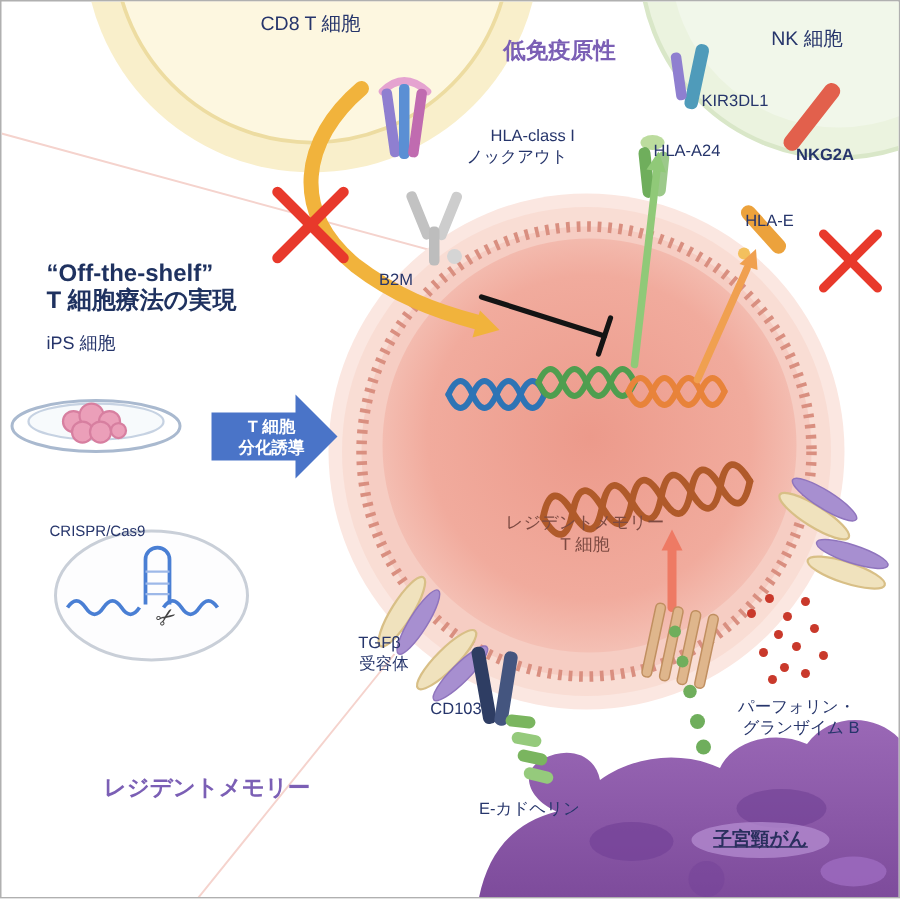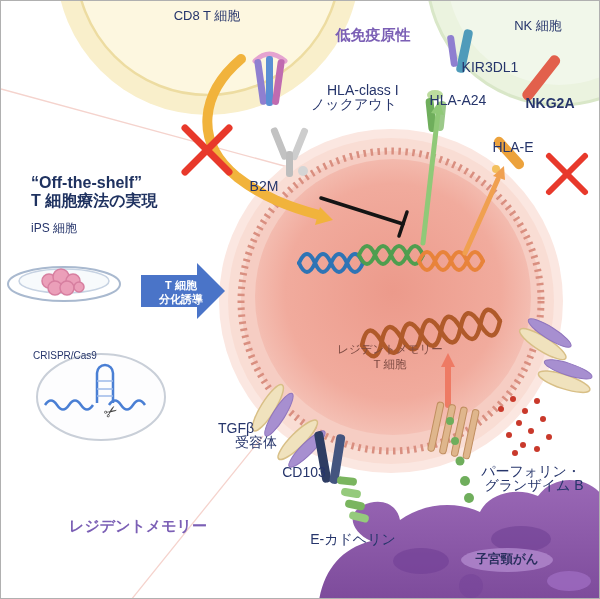--- a/index.html
+++ b/index.html
@@ -4,30 +4,30 @@
 <style>
   html,body{margin:0;padding:0;background:#e9e9e9;}
   .canvas{
     position:relative;width:600px;height:599px;background:#ffffff;
     border:1px solid #b0b0b0;box-sizing:border-box;overflow:hidden;
     font-family:"Liberation Sans","DejaVu Sans",sans-serif;
   }
   .diagram-svg{position:absolute;left:0;top:0;}
   .lbl{
     position:absolute;transform:translate(-50%,-50%);
-    white-space:nowrap;color:#26356b;font-size:14px;line-height:1.1;
+    white-space:nowrap;color:#26356b;font-size:11px;line-height:1.1;
     pointer-events:none;
   }
   .lbl-left{transform:translate(0,-50%);}
   .cell-name{font-size:13px;}
   .hdr{font-size:15px;font-weight:bold;color:#7b5fb5;text-align:center;}
   .offshelf{font-size:16px;font-weight:bold;color:#1f3260;}
   .arrow-text{color:#ffffff;font-size:11px;font-weight:bold;}
   .resident{color:#7d4a42;font-size:11.5px;}
-  .cancer-lbl{font-size:12.5px;font-weight:bold;color:#2a2f5e;}
+  .cancer-lbl{font-size:12.5px;font-weight:bold;color:#2a2f5e;text-decoration:underline;}
 </style>
 </head>
 <body>
 
 <div class="canvas">
 
 <svg class="diagram-svg" width="600" height="599" viewBox="0 0 600 599">
   <defs>
     <radialGradient id="cyt" cx="50%" cy="48%" r="60%">
       <stop offset="0%" stop-color="#ec9a8b"></stop>
@@ -274,21 +274,21 @@
 
 <div class="lbl lbl-left" style="left:30px;top:228px;font-size:12px;">iPS 細胞</div>
 <div class="lbl lbl-left" style="left:32px;top:354px;font-size:10px;">CRISPR/Cas9</div>
 
 <div class="lbl arrow-text" style="left:180px;top:284px;">T 細胞</div>
 <div class="lbl arrow-text" style="left:180px;top:298px;">分化誘導</div>
 
 <div class="lbl resident" style="left:389px;top:348px;">レジデントメモリー</div>
 <div class="lbl resident" style="left:389px;top:363px;">T 細胞</div>
 
-<div class="lbl" style="left:235px;top:428px;text-align:center;">TGFβ</div>
+<div class="lbl" style="left:252px;top:428px;text-align:center;">TGFβ</div>
 <div class="lbl" style="left:255px;top:442px;">受容体</div>
 
 <div class="lbl" style="left:303px;top:472px;">CD103</div>
 <div class="lbl" style="left:352px;top:539px;">E-カドヘリン</div>
 
 <div class="lbl" style="left:530px;top:471px;">パーフォリン・</div>
 <div class="lbl" style="left:533px;top:485px;">グランザイム B</div>
 
 <div class="lbl cancer-lbl" style="left:506px;top:559px;">子宮頸がん</div>
 

